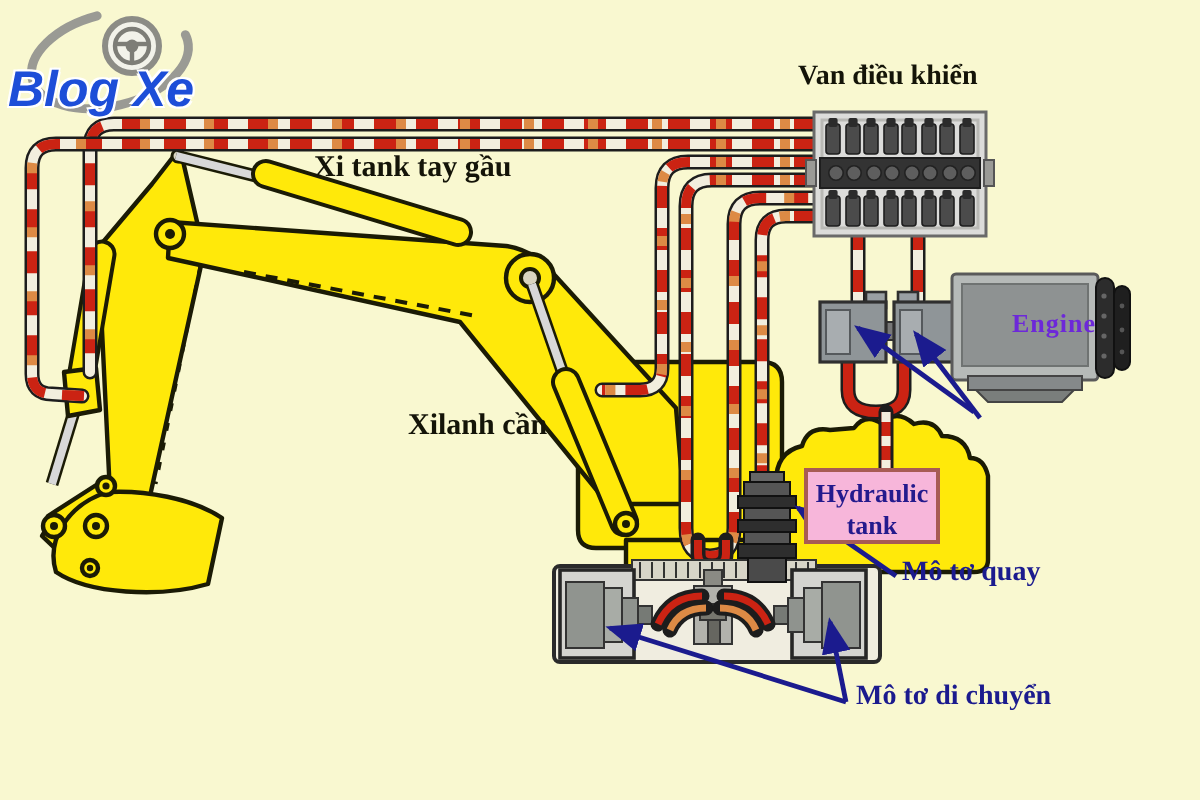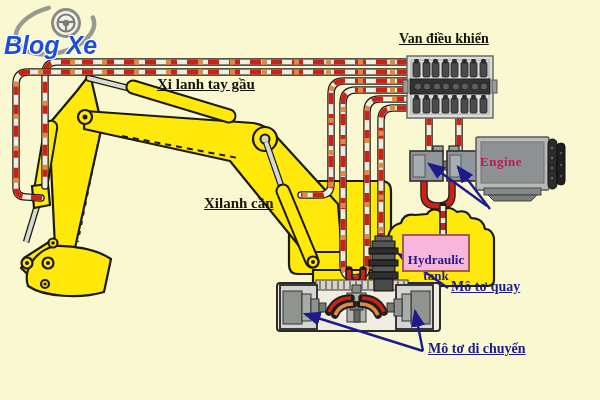--- a/index.html
+++ b/index.html
@@ -1,26 +1,26 @@
 <!DOCTYPE html>
 <html><head>
 <meta charset="utf-8">
 <style>
   html,body{margin:0;padding:0;}
   .stage{position:relative;width:600px;height:400px;background:#f9f8d0;overflow:hidden;
          font-family:"Liberation Serif", serif;}
   .stage svg{position:absolute;left:0;top:0;}
-  .lbl{position:absolute;font:bold 15px "Liberation Serif", serif;color:#141408;white-space:nowrap;text-decoration:underline;}
+  .lbl{position:absolute;font:bold 15px "Liberation Serif", serif;color:#141408;white-space:nowrap;}
   .lbl.navy{color:#1b1b8e;}
   .lbl.sm{font-size:14px;}
   .tank-box{position:absolute;left:402px;top:234px;width:68px;height:38px;background:#f7b6da;
             border:2px solid #a85b54;color:#241a8d;font:bold 13px "Liberation Serif", serif;
-            text-align:center;line-height:1.25;padding-top:16px;box-sizing:border-box;}
-  .engine-lbl{position:absolute;left:480px;top:154px;width:68px;text-align:left;
-              color:#be185d;font:bold 13px "Liberation Serif", serif;letter-spacing:.5px;}
+            text-align:center;line-height:1.25;padding-top:3px;box-sizing:border-box;}
+  .engine-lbl{position:absolute;left:480px;top:154px;width:68px;text-align:right;
+              color:#6d28d9;font:bold 13px "Liberation Serif", serif;letter-spacing:.5px;}
   .logo-text{position:absolute;left:4px;top:31px;font:bold 25px "Liberation Sans", sans-serif;
              font-style:italic;color:#1d4ed8;
              text-shadow:1px 1px 0 #ffffff,-1px -1px 0 #ffffff,1px -1px 0 #ffffff,-1px 1px 0 #ffffff;}
   
   .h-out{fill:none;stroke:#1d1d1d;stroke-width:7.5;stroke-linejoin:round;stroke-linecap:round;}
   .h-base{fill:none;stroke:#f2eede;stroke-width:5;stroke-linejoin:round;stroke-linecap:round;}
   .h-red{fill:none;stroke:#cb2313;stroke-width:5;stroke-dasharray:11 10;stroke-linejoin:round;}
   .h-org{fill:none;stroke:#dd8a45;stroke-width:5;stroke-dasharray:5 27;stroke-dashoffset:-13;stroke-linejoin:round;}
   .yl{fill:#ffe90a;stroke:#1b1b05;stroke-width:2.2;stroke-linejoin:round;}
 </style>
@@ -294,23 +294,23 @@
     <path d="M448,288 L399,254" marker-end="url(#arr)"></path>
     <path d="M423,351 L305,314" marker-end="url(#arr)"></path>
     <path d="M423,351 L415,311" marker-end="url(#arr)"></path>
   </g>
 </svg>
 
 <div class="logo-text">Blog Xe</div>
 
 <div class="lbl sm" style="left:399px;top:31px;">Van điều khiển</div>
 
-<div class="lbl" style="left:157px;top:76px;">Xi lanh tay gầu</div>
-
-<div class="lbl" style="left:204px;top:195px;">Xilanh cần</div>
+<div class="lbl" style="left:157px;top:76px;">Xi tank tay gầu</div>
+
+<div class="lbl" style="left:204px;top:205px;">Xilanh cần</div>
 
 <div class="engine-lbl">Engine</div>
 
 
 <div class="tank-box">Hydraulic tank</div>
 
 <div class="lbl navy sm" style="left:428px;top:341px;">Mô tơ di chuyển</div>
 
 <div class="lbl navy sm" style="left:451px;top:279px;">Mô tơ quay</div>
 

